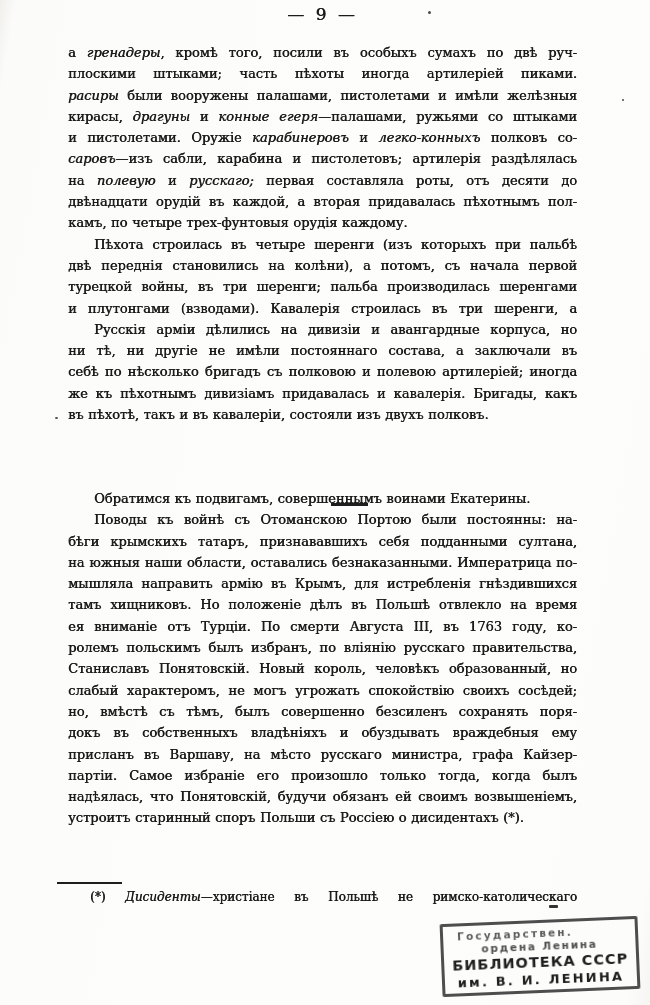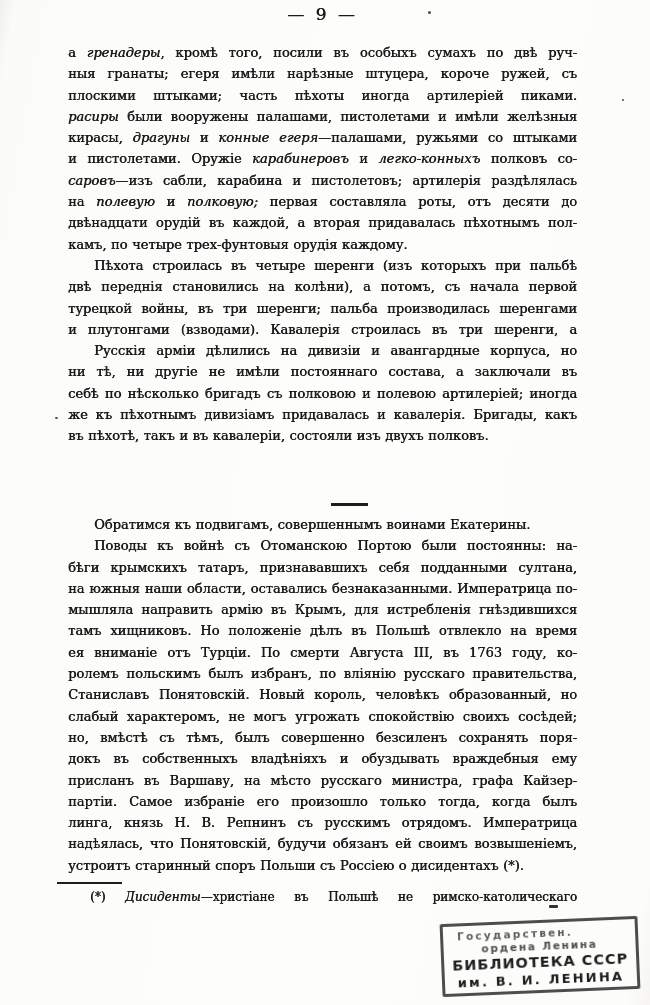--- a/index.html
+++ b/index.html
@@ -13,21 +13,21 @@
     background:linear-gradient(100deg,#f0efeb 0%,#fbfbfa 2%,#fdfdfc 50%,#fcfcfb 97%,#f6f5f2 100%);
     color:#1b1b1b;
   }
   .page-number {
     position:absolute; top:4px; left:68px; width:509px;
     text-align:center; font-size:17px; letter-spacing:3px;
     text-shadow:0.4px 0 0 currentColor;
   }
   .textcol { position:absolute; left:68px; width:509px; }
   #body1 { top:42px; }
-  #body2 { top:514px; }
+  #body2 { top:488px; }
   .line {
     height:21.3px; line-height:21.3px; overflow:hidden;
     font-size:13px; letter-spacing:0px; word-spacing:0.4px;
     text-align:justify; text-align-last:justify;
     text-shadow:0.45px 0 0 currentColor;
   }
   .line.indent { text-indent:26px; }
   .line.end { text-align-last:left; }
   .line i { font-style:italic; }
   .divider {
@@ -62,27 +62,26 @@
 </style>
 </head>
 <body>
 
 <div class="page">
 
   <div class="page-number">— 9 —</div>
 
   <div class="textcol" id="body1">
       <div class="line"><span>а </span><i>гренадеры</i><span>, кромѣ того, посили въ особыхъ сумахъ по двѣ руч-</span></div>
-      <div class="line"><span>ныя гранаты; егеря имѣли нарѣзные штуцера, короче ружей, съ</span></div>
       <div class="line"><span>плоскими штыками; часть пѣхоты иногда артилеріей пиками. </span></div>
       <div class="line"><i>расиры</i><span> были вооружены палашами, пистолетами и имѣли желѣзныя</span></div>
       <div class="line"><span>кирасы, </span><i>драгуны</i><span> и </span><i>конные егеря</i><span>—палашами, ружьями со штыками</span></div>
       <div class="line"><span>и пистолетами. Оружіе </span><i>карабинеровъ</i><span> и </span><i>легко-конныхъ</i><span> полковъ со-</span></div>
       <div class="line"><i>саровъ</i><span>—изъ сабли, карабина и пистолетовъ; артилерія раздѣлялась</span></div>
-      <div class="line"><span>на </span><i>полевую</i><span> и </span><i>полковую;</i><span> первая составляла роты, отъ десяти до</span></div>
+      <div class="line"><span>на </span><i>полевую</i><span> и </span><i>русскаго;</i><span> первая составляла роты, отъ десяти до</span></div>
       <div class="line"><span>двѣнадцати орудій въ каждой, а вторая придавалась пѣхотнымъ пол-</span></div>
       <div class="line end"><span>камъ, по четыре трех-фунтовыя орудія каждому.</span></div>
       <div class="line indent"><span>Пѣхота строилась въ четыре шеренги (изъ которыхъ при пальбѣ</span></div>
       <div class="line"><span>двѣ переднія становились на колѣни), а потомъ, съ начала первой</span></div>
       <div class="line"><span>турецкой войны, въ три шеренги; пальба производилась шеренгами</span></div>
       <div class="line"><span>и плутонгами (взводами). Кавалерія строилась въ три шеренги, а</span></div>
       <div class="line indent"><span>Русскія арміи дѣлились на дивизіи и авангардные корпуса, но</span></div>
       <div class="line"><span>ни тѣ, ни другіе не имѣли постояннаго состава, а заключали въ</span></div>
       <div class="line"><span>себѣ по нѣсколько бригадъ съ полковою и полевою артилеріей; иногда</span></div>
       <div class="line"><span>же къ пѣхотнымъ дивизіамъ придавалась и кавалерія. Бригады, какъ</span></div>
@@ -99,21 +98,20 @@
       <div class="line"><span>мышляла направить армію въ Крымъ, для истребленія гнѣздившихся</span></div>
       <div class="line"><span>тамъ хищниковъ. Но положеніе дѣлъ въ Польшѣ отвлекло на время</span></div>
       <div class="line"><span>ея вниманіе отъ Турціи. По смерти Августа III, въ 1763 году, ко-</span></div>
       <div class="line"><span>ролемъ польскимъ былъ избранъ, по вліянію русскаго правительства,</span></div>
       <div class="line"><span>Станиславъ Понятовскій. Новый король, человѣкъ образованный, но</span></div>
       <div class="line"><span>слабый характеромъ, не могъ угрожать спокойствію своихъ сосѣдей;</span></div>
       <div class="line"><span>но, вмѣстѣ съ тѣмъ, былъ совершенно безсиленъ сохранять поря-</span></div>
       <div class="line"><span>докъ въ собственныхъ владѣніяхъ и обуздывать враждебныя ему</span></div>
       <div class="line"><span>присланъ въ Варшаву, на мѣсто русскаго министра, графа Кайзер-</span></div>
       <div class="line"><span>партіи. Самое избраніе его произошло только тогда, когда былъ</span></div>
-      <div class="line"><span>линга, князь Н. В. Репнинъ съ русскимъ отрядомъ. Императрица</span></div>
       <div class="line"><span>надѣялась, что Понятовскій, будучи обязанъ ей своимъ возвышеніемъ,</span></div>
       <div class="line end"><span>устроитъ старинный споръ Польши съ Россіею о дисидентахъ (*).</span></div>
     </div>
 
   <div class="footnote-rule"></div>
 
   <div class="footnote">
       <div class="line indent"><span>(*) </span><i>Дисиденты</i><span>—христіане въ Польшѣ не римско-католическаго исповѣданія.</span></div>
     </div>
 

